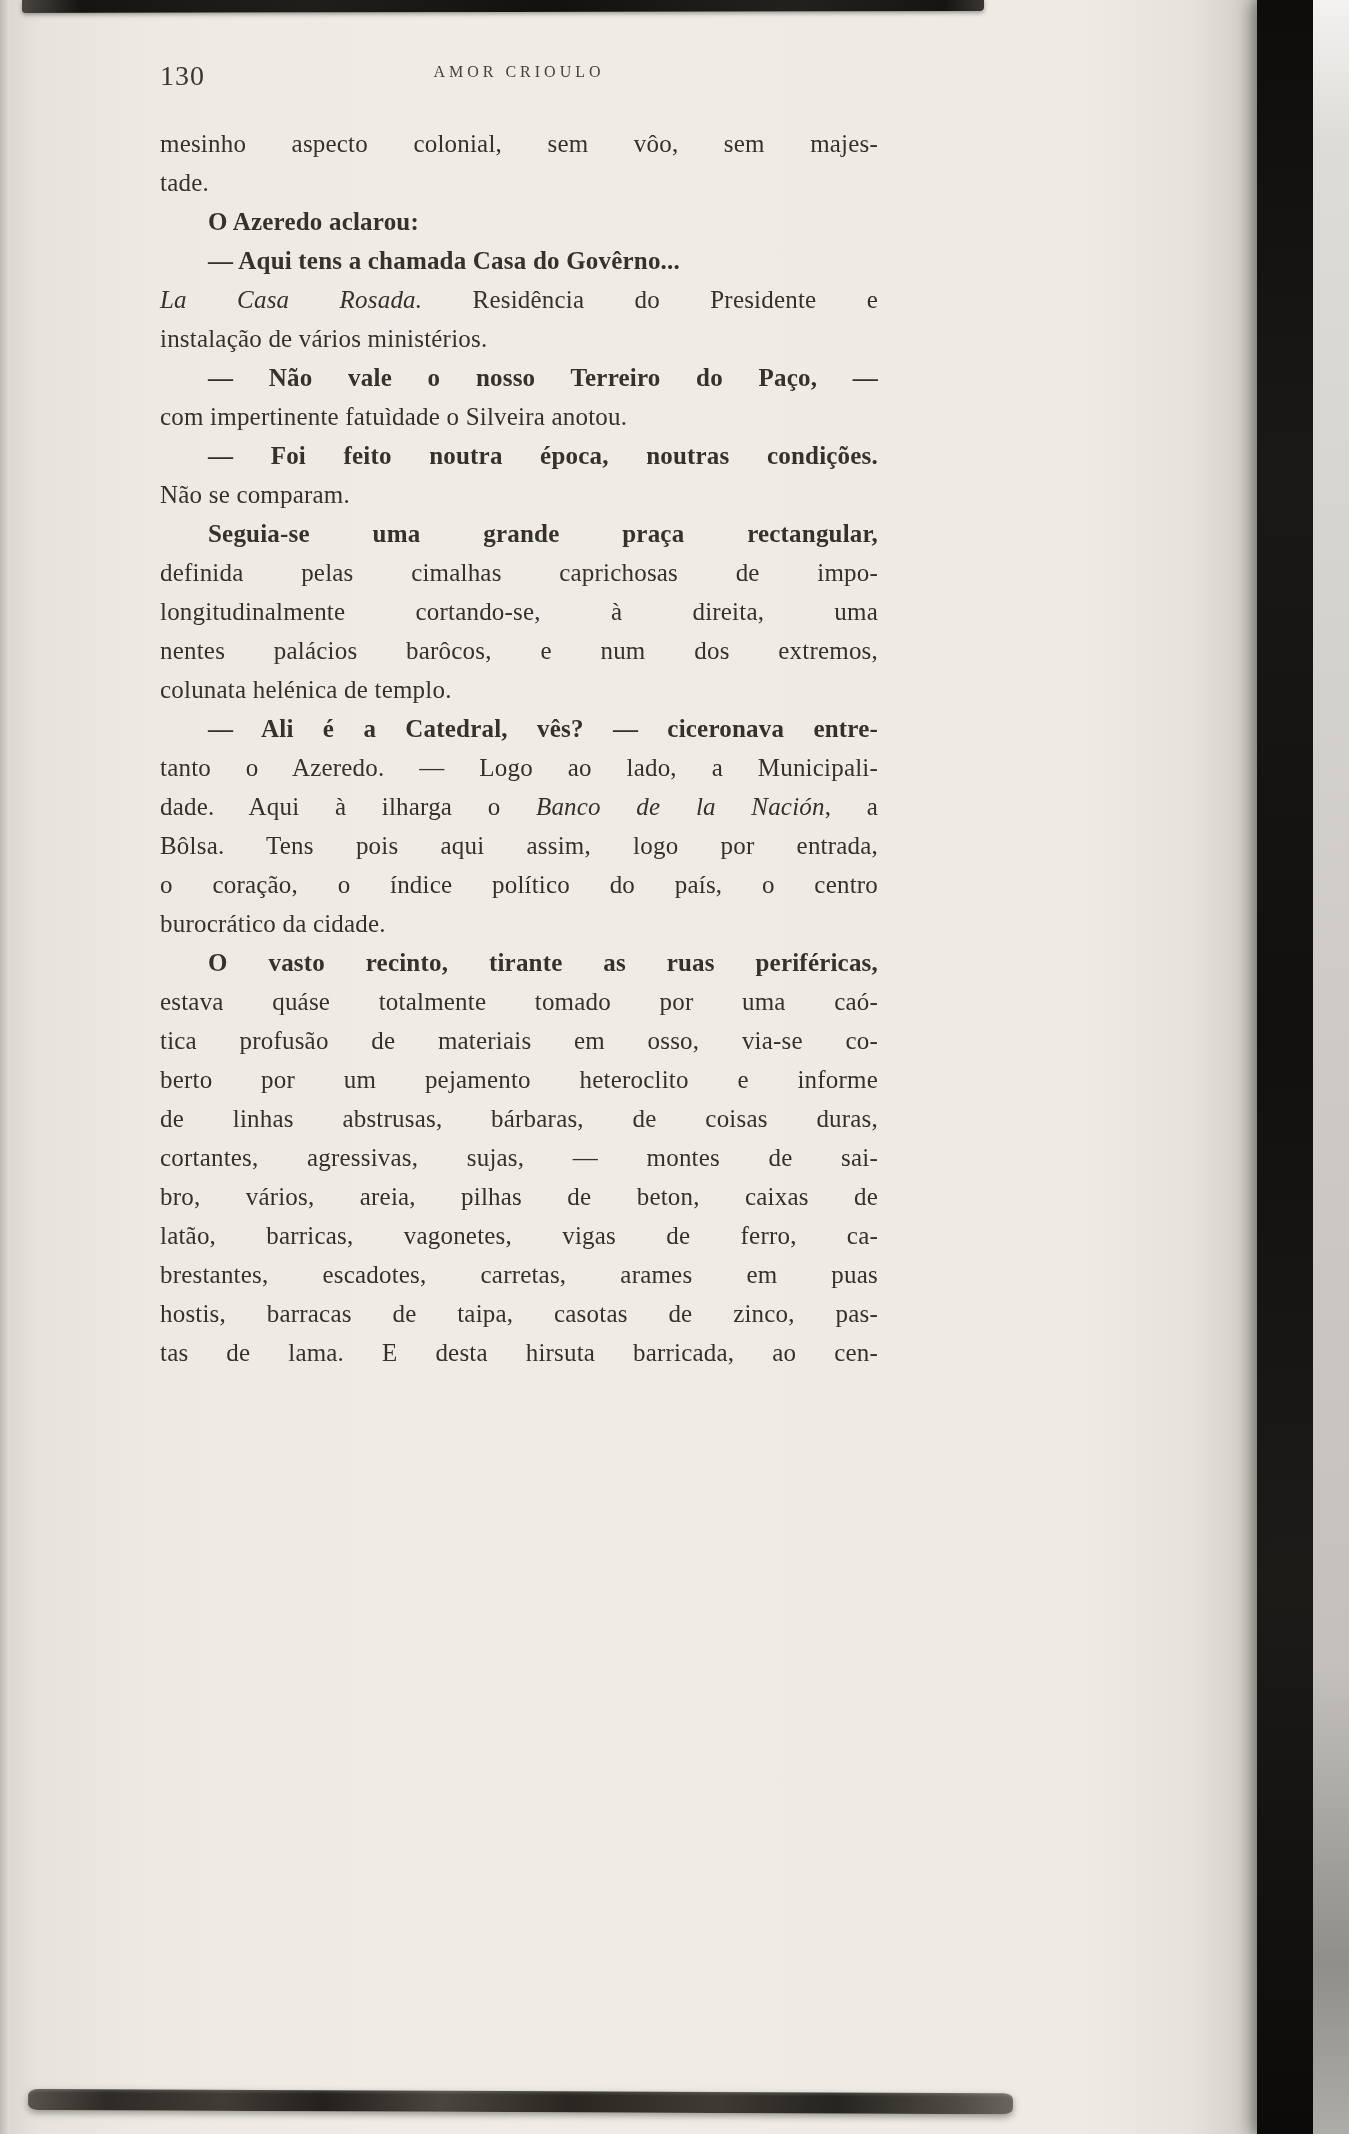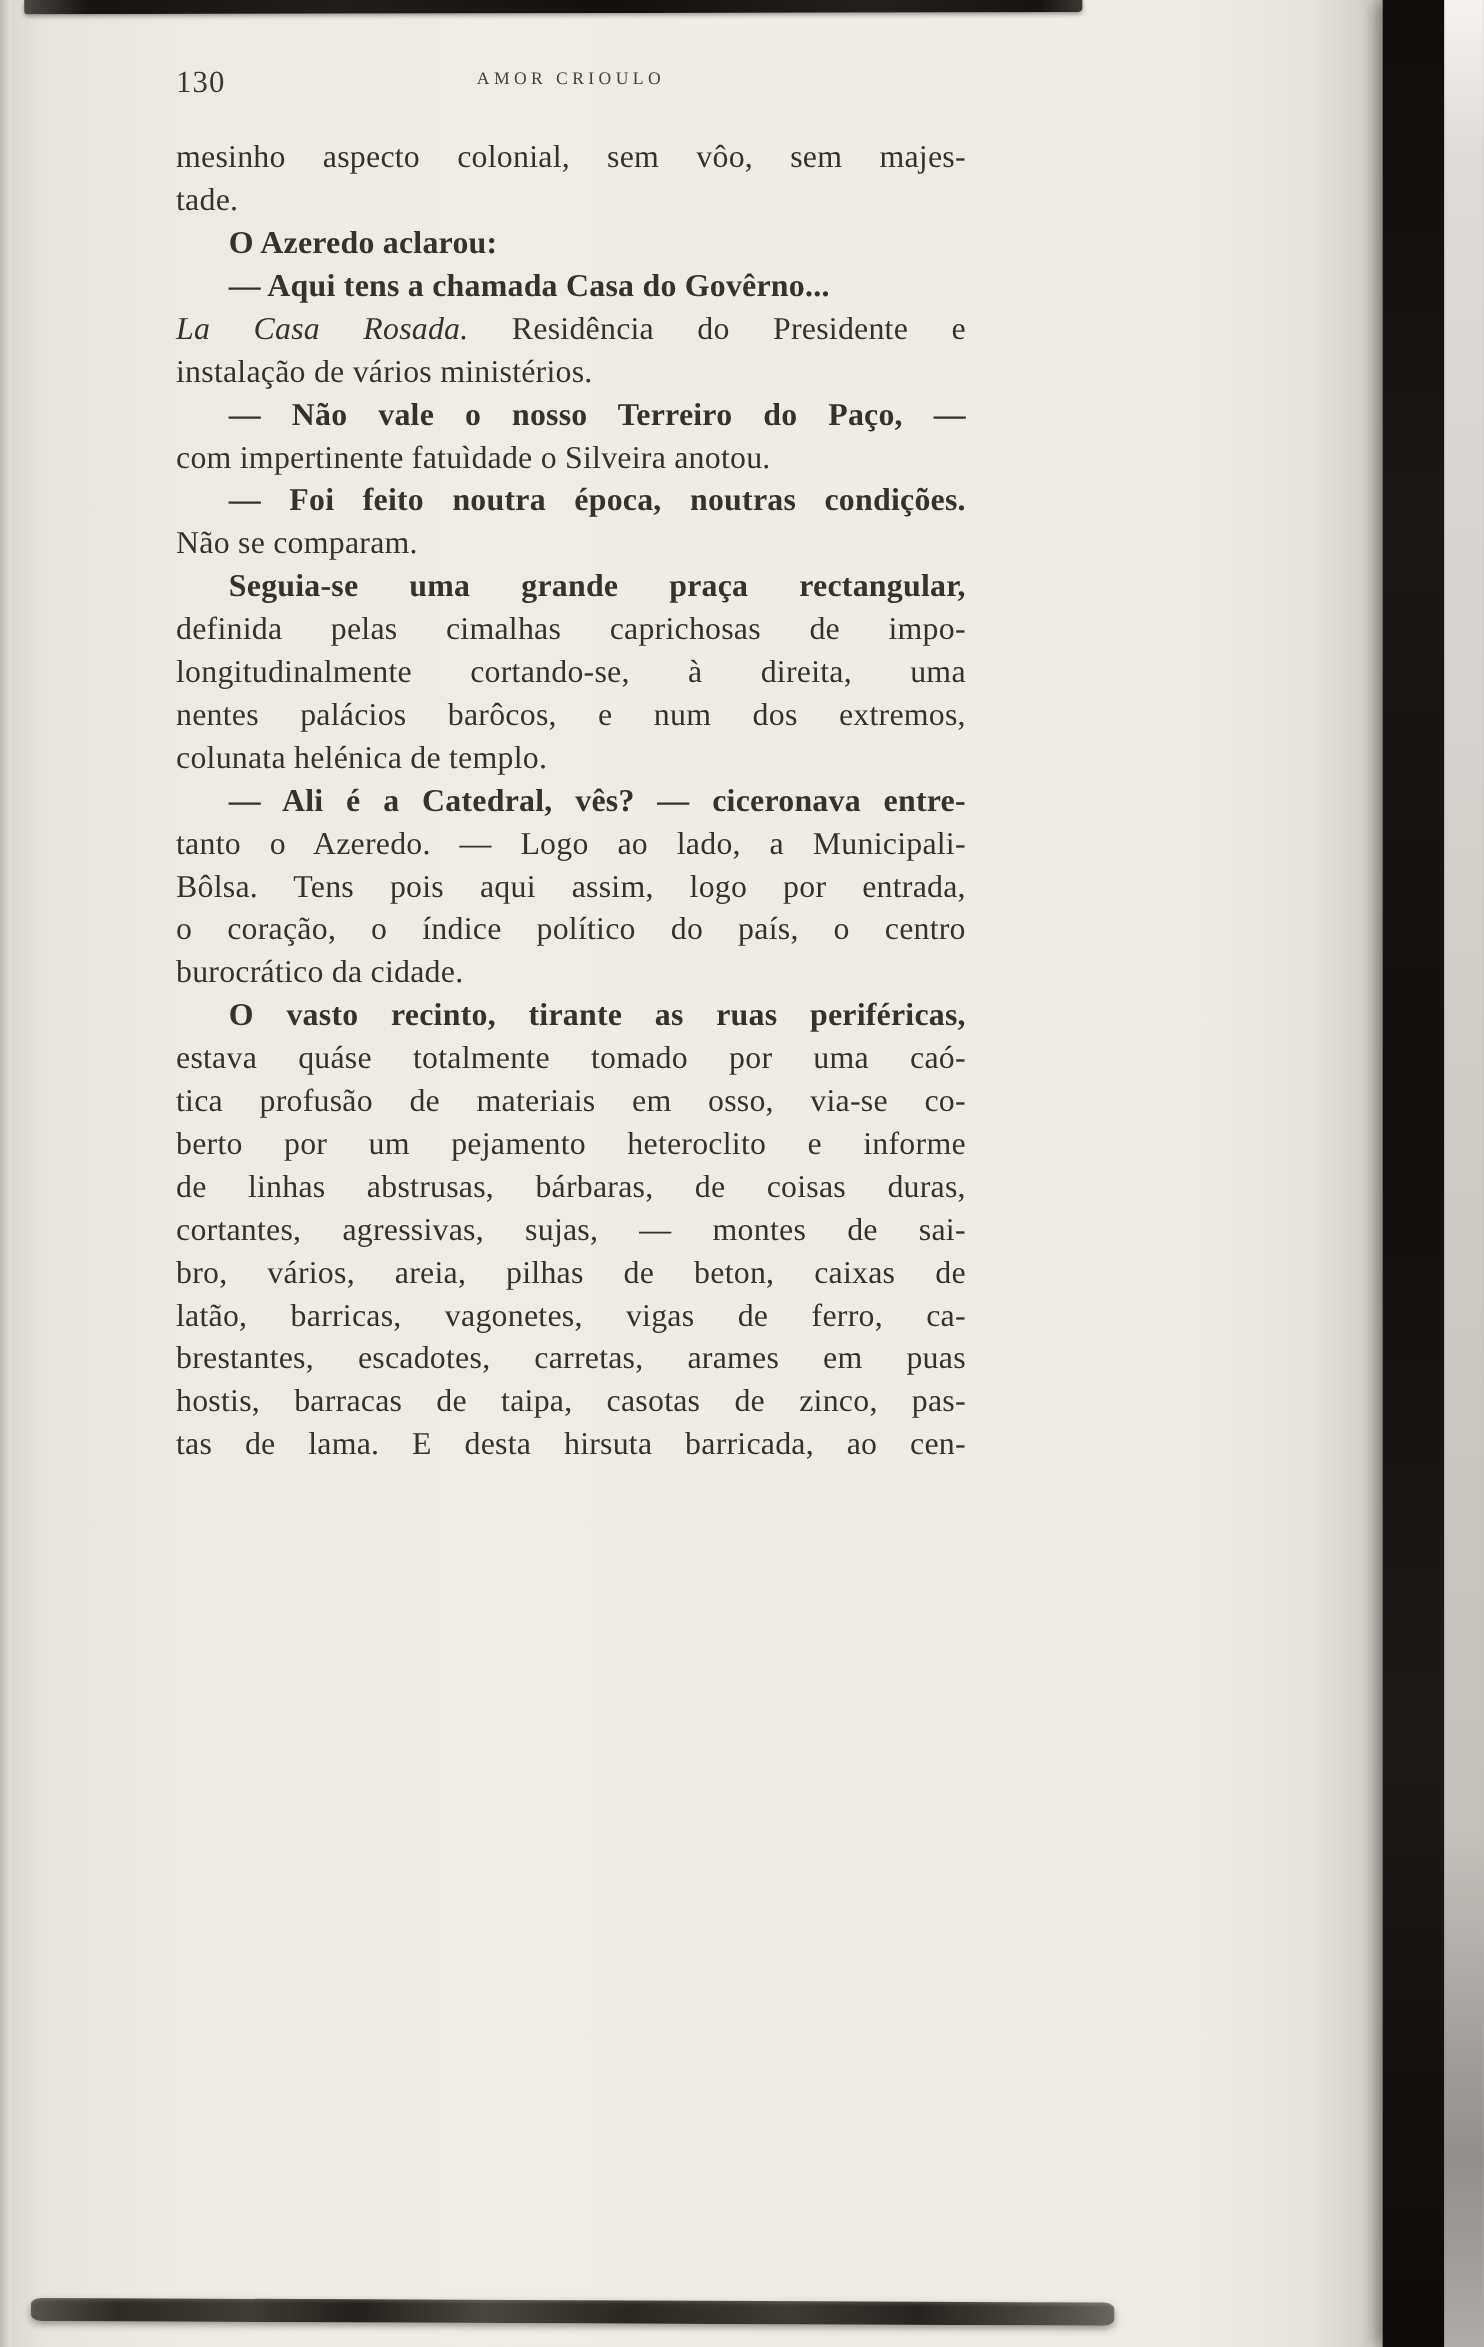--- a/index.html
+++ b/index.html
@@ -58,21 +58,21 @@
     position: absolute; left: 0; top: 2px;
     font-size: 28px; letter-spacing: 1px;
   }
   .running-header {
     text-align: center;
     font-size: 16px; letter-spacing: 4px; color: #45413a;
     padding-top: 5px;
   }
   .page-body {
     position: absolute; left: 160px; top: 124px; width: 718px;
-    font-size: 29px; line-height: 39px; color: #35312b;
+    font-size: 25px; line-height: 39px; color: #35312b;
     letter-spacing: 0.2px;
   }
   .paragraph { margin: 0; }
   .line {
     text-align: justify;
     text-align-last: justify;
     min-height: 39px;
   }
   .line.last { text-align-last: left; }
   .line.indent { text-indent: 48px; font-weight: bold; }
@@ -119,20 +119,21 @@
       <div class="paragraph">
         <div class="line indent"><span>Seguia-se uma grande praça rectangular,</span></div>
         <div class="line"><span>definida pelas cimalhas caprichosas de impo-</span></div>
         <div class="line"><span>longitudinalmente cortando-se, à direita, uma</span></div>
         <div class="line"><span>nentes palácios barôcos, e num dos extremos,</span></div>
         <div class="line last"><span>colunata helénica de templo.</span></div>
       </div>
       <div class="paragraph">
         <div class="line indent"><span>— Ali é a Catedral, vês? — ciceronava entre-</span></div>
         <div class="line"><span>tanto o Azeredo. — Logo ao lado, a Municipali-</span></div>
+        <div class="line"><span>dade. Aqui à ilharga o </span><span class="italic">Banco de la Nación</span><span>, a</span></div>
         <div class="line"><span>Bôlsa. Tens pois aqui assim, logo por entrada,</span></div>
         <div class="line"><span>o coração, o índice político do país, o centro</span></div>
         <div class="line last"><span>burocrático da cidade.</span></div>
       </div>
       <div class="paragraph">
         <div class="line indent"><span>O vasto recinto, tirante as ruas periféricas,</span></div>
         <div class="line"><span>estava quáse totalmente tomado por uma caó-</span></div>
         <div class="line"><span>tica profusão de materiais em osso, via-se co-</span></div>
         <div class="line"><span>berto por um pejamento heteroclito e informe</span></div>
         <div class="line"><span>de linhas abstrusas, bárbaras, de coisas duras,</span></div>

